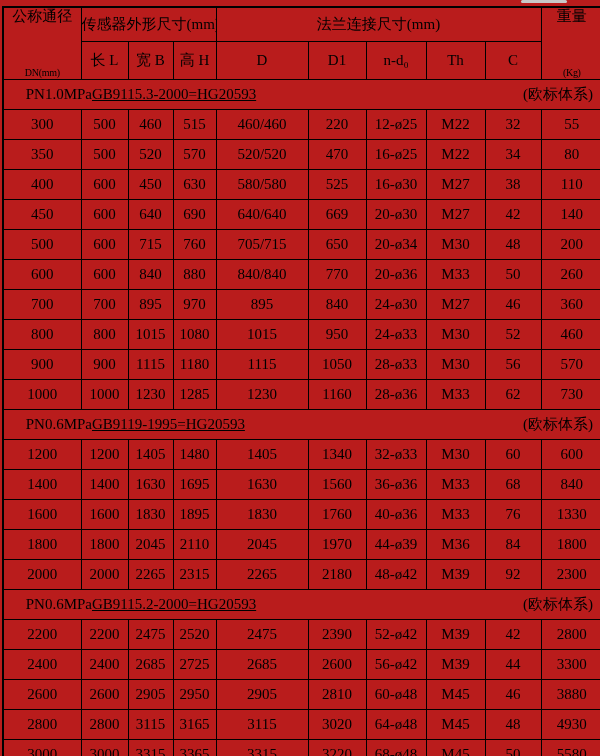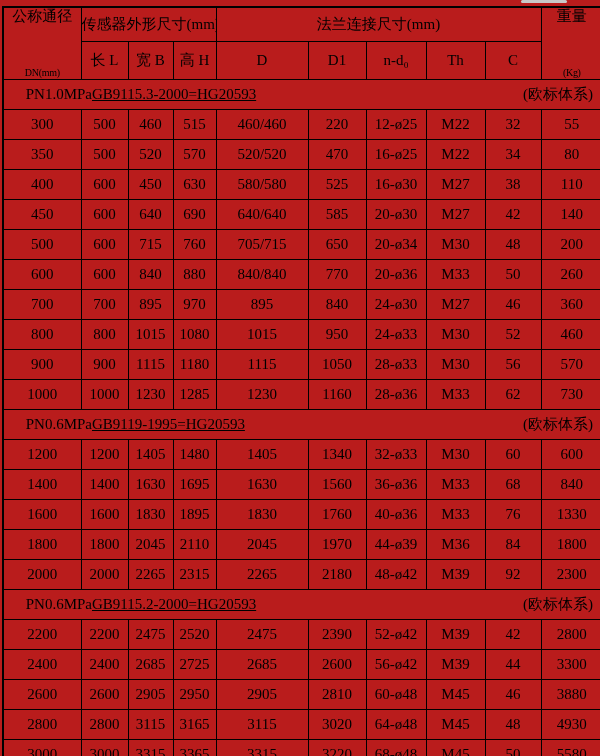--- a/index.html
+++ b/index.html
@@ -160,21 +160,21 @@
           <td>M27</td>
           <td>38</td>
           <td>110</td>
         </tr>
         <tr>
           <td>450</td>
           <td>600</td>
           <td>640</td>
           <td>690</td>
           <td>640/640</td>
-          <td>585</td>
+          <td>669</td>
           <td>20-ø30</td>
           <td>M27</td>
           <td>42</td>
           <td>140</td>
         </tr>
         <tr>
           <td>500</td>
           <td>600</td>
           <td>715</td>
           <td>760</td>

